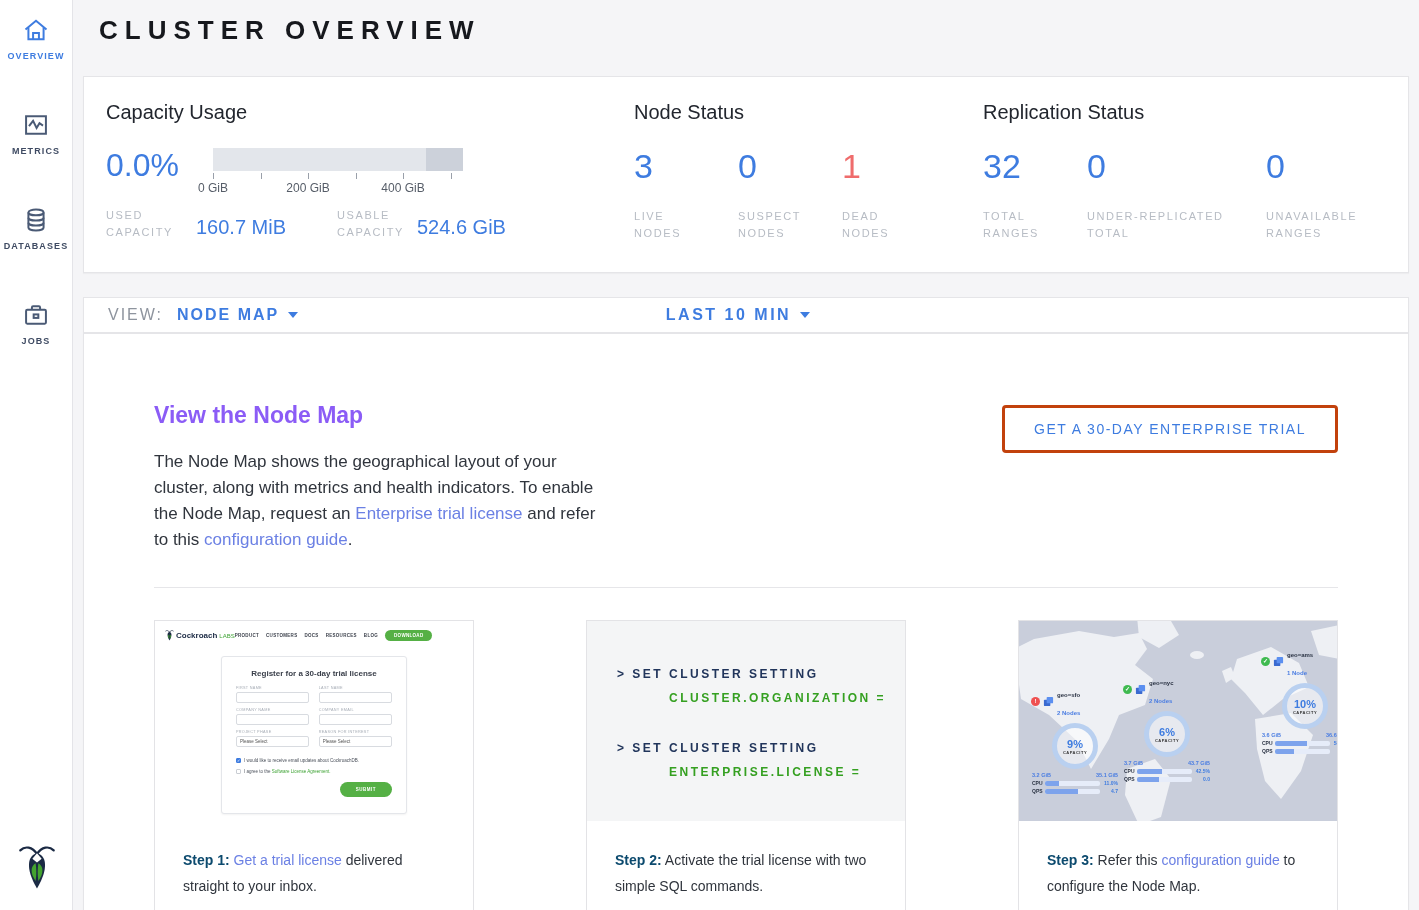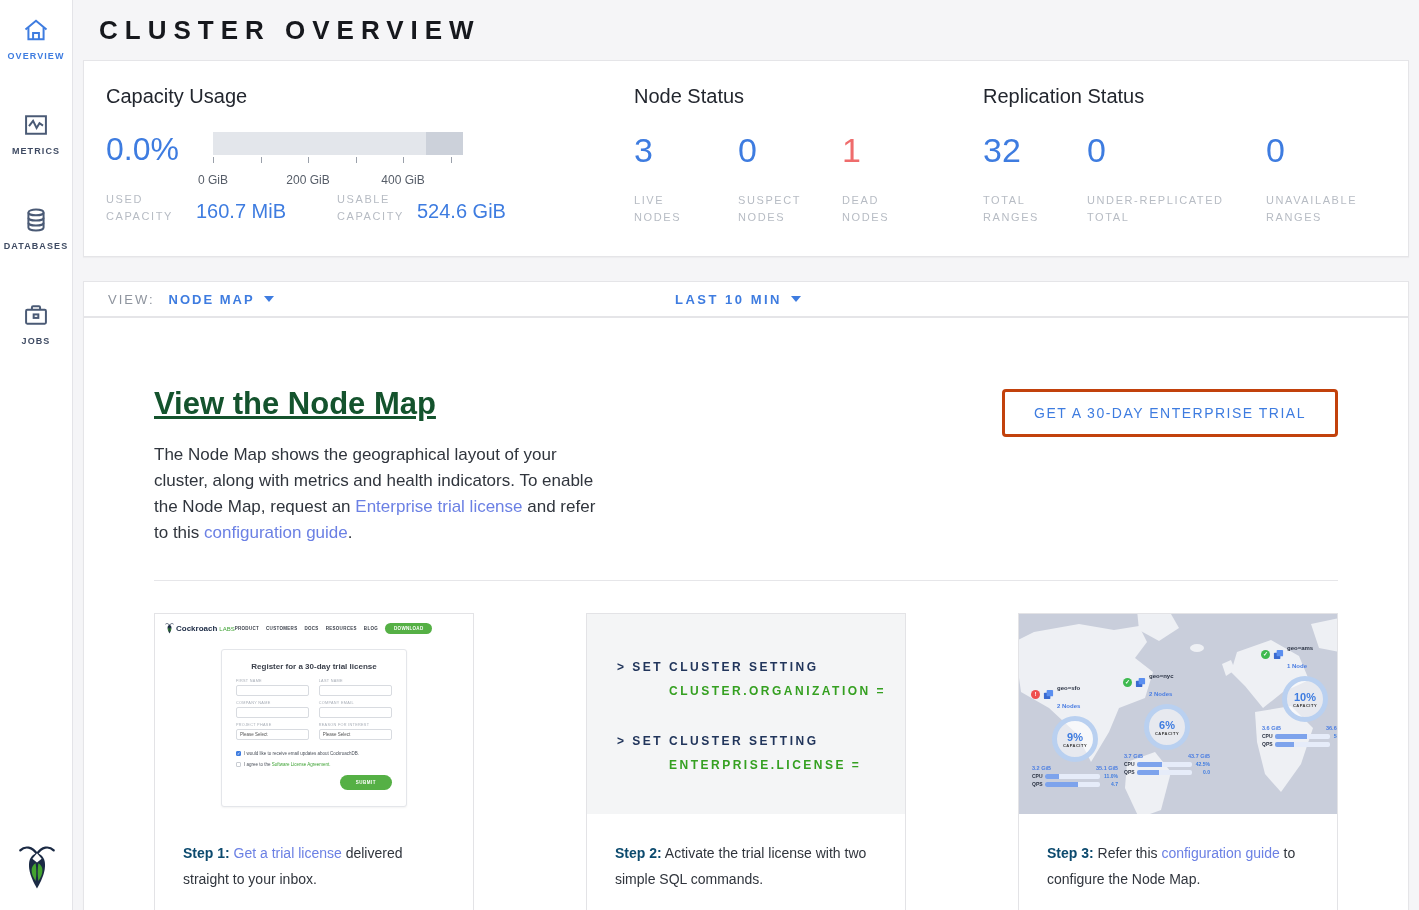--- a/index.html
+++ b/index.html
@@ -16,65 +16,65 @@
   .side-item svg { display:block; margin:0 auto; }
   .side-logo { position:absolute; bottom:12px; left:0; width:73px; text-align:center; }
 
   
   .content { margin-left:73px; padding:0 10px; }
   .page-title { font-size:26px; font-weight:bold; letter-spacing:7px; color:#16181d;
     padding:15px 0 14px 16px; }
   .card { background:#fff; border:1px solid #e5e5e8; box-shadow:0 1px 1px rgba(0,0,0,0.03); }
 
   
-  .summary { display:flex; padding:24px 0 14px 22px; height:197px; }
+  .summary { display:flex; padding:24px 0 14px 22px; height:197px;margin-top:16px; }
   .sec-title { font-size:20px; color:#22262e; margin-bottom:24px; }
   .cap-section { width:528px; }
   .cap-row { display:flex; align-items:flex-start; }
   .cap-pct { width:107px; font-size:32px; color:#3e7ce0; line-height:34px; }
   .bar-wrap { width:250px; position:relative; }
   .bar { display:flex; height:23px; width:100%; }
   .bar .seg { height:100%; }
   .ticks { position:relative; height:8px; }
   .tick { position:absolute; top:2px; width:1px; height:6px; background:#9aa0aa; }
   .tick-labels { position:relative; height:16px; }
   .tick-label { position:absolute; transform:translateX(-50%); font-size:12px;
-    color:#565d68; white-space:nowrap; top:10px; }
+    color:#565d68; white-space:nowrap; top:2px; }
   .cap-row2 { display:flex; margin-top:12px; align-items:flex-start; }
   .mini-label { font-size:11px; letter-spacing:1.6px; color:#b7bcc4; line-height:17px; }
   .cap-row2 .c1 { width:109px; } .cap-row2 .c2 { width:141px; padding-top:9px; }
   .cap-row2 .c3 { width:101px; } .cap-row2 .c4 { padding-top:9px; }
   .val-blue { font-size:20px; color:#3e7ce0; }
   .stats-section .stats { display:flex; }
   .stat-col { padding-right:10px; }
   .nodes-section { width:349px; }
   .nodes-section .stat-col { width:104px; }
   .repl-section .stat-col.w1 { width:104px; }
   .repl-section .stat-col.w2 { width:179px; }
   .big-num { font-size:34px; line-height:36px; margin-bottom:24px; }
 
   
   .viewbar { margin-top:24px; height:36px; display:flex; align-items:center;
-    font-size:13px; letter-spacing:2px; padding:0 24px; }
+    font-size:16px; letter-spacing:2px; padding:0 24px; }
   .vb-left { display:flex; align-items:center; width:420px; }
   .vb-label { color:#8e949e; margin-right:14px; }
   .vb-value { color:#3e7ce0; font-weight:bold; cursor:pointer; display:flex; align-items:center; }
   .caret { display:inline-block; width:0; height:0; border-left:5px solid transparent;
     border-right:5px solid transparent; border-top:6px solid #3e7ce0; margin-left:9px; }
   .vb-center { flex:1; display:flex; align-items:center; justify-content:center;
     color:#262b33; font-weight:bold; letter-spacing:2.5px; }
   .vb-center svg { margin-right:9px; }
   .vb-right { width:420px; display:flex; justify-content:center; }
   .vb-time { color:#3e7ce0; font-weight:bold; letter-spacing:2.5px; cursor:pointer;
     display:flex; align-items:center; }
 
   
   .main-panel { margin-top:0; min-height:589px; padding:68px 70px 32px; }
   .main-top { display:flex; justify-content:space-between; align-items:flex-start; }
-  .main-heading { font-size:31px; font-weight:bold; color:#14532d; margin-bottom:20px;text-decoration:underline; }
+  .main-heading { font-size:23px; font-weight:bold; color:#8b5cf6; margin-bottom:20px; }
   .main-desc { width:460px; font-size:17px; line-height:26px; color:#30353d; }
   a.lnk { color:#6b80e4; text-decoration:none; cursor:pointer; }
   .cta-btn { background:#fff; border:3px solid #c2410c; border-radius:4px;
     color:#3e7ce0; font-size:14px; letter-spacing:1.5px; padding:13px 29px;
     font-family:"Liberation Sans",sans-serif; cursor:pointer; margin-top:3px; }
   .divider { border:none; border-top:1px solid #e6e6e9; margin:34px 0 32px; }
 
   .steps-row { display:flex; justify-content:space-between; }
   .step-card { width:320px; border:1px solid #e3e3e6; background:#fff; }
   .step-img { height:200px; position:relative; overflow:hidden; }

